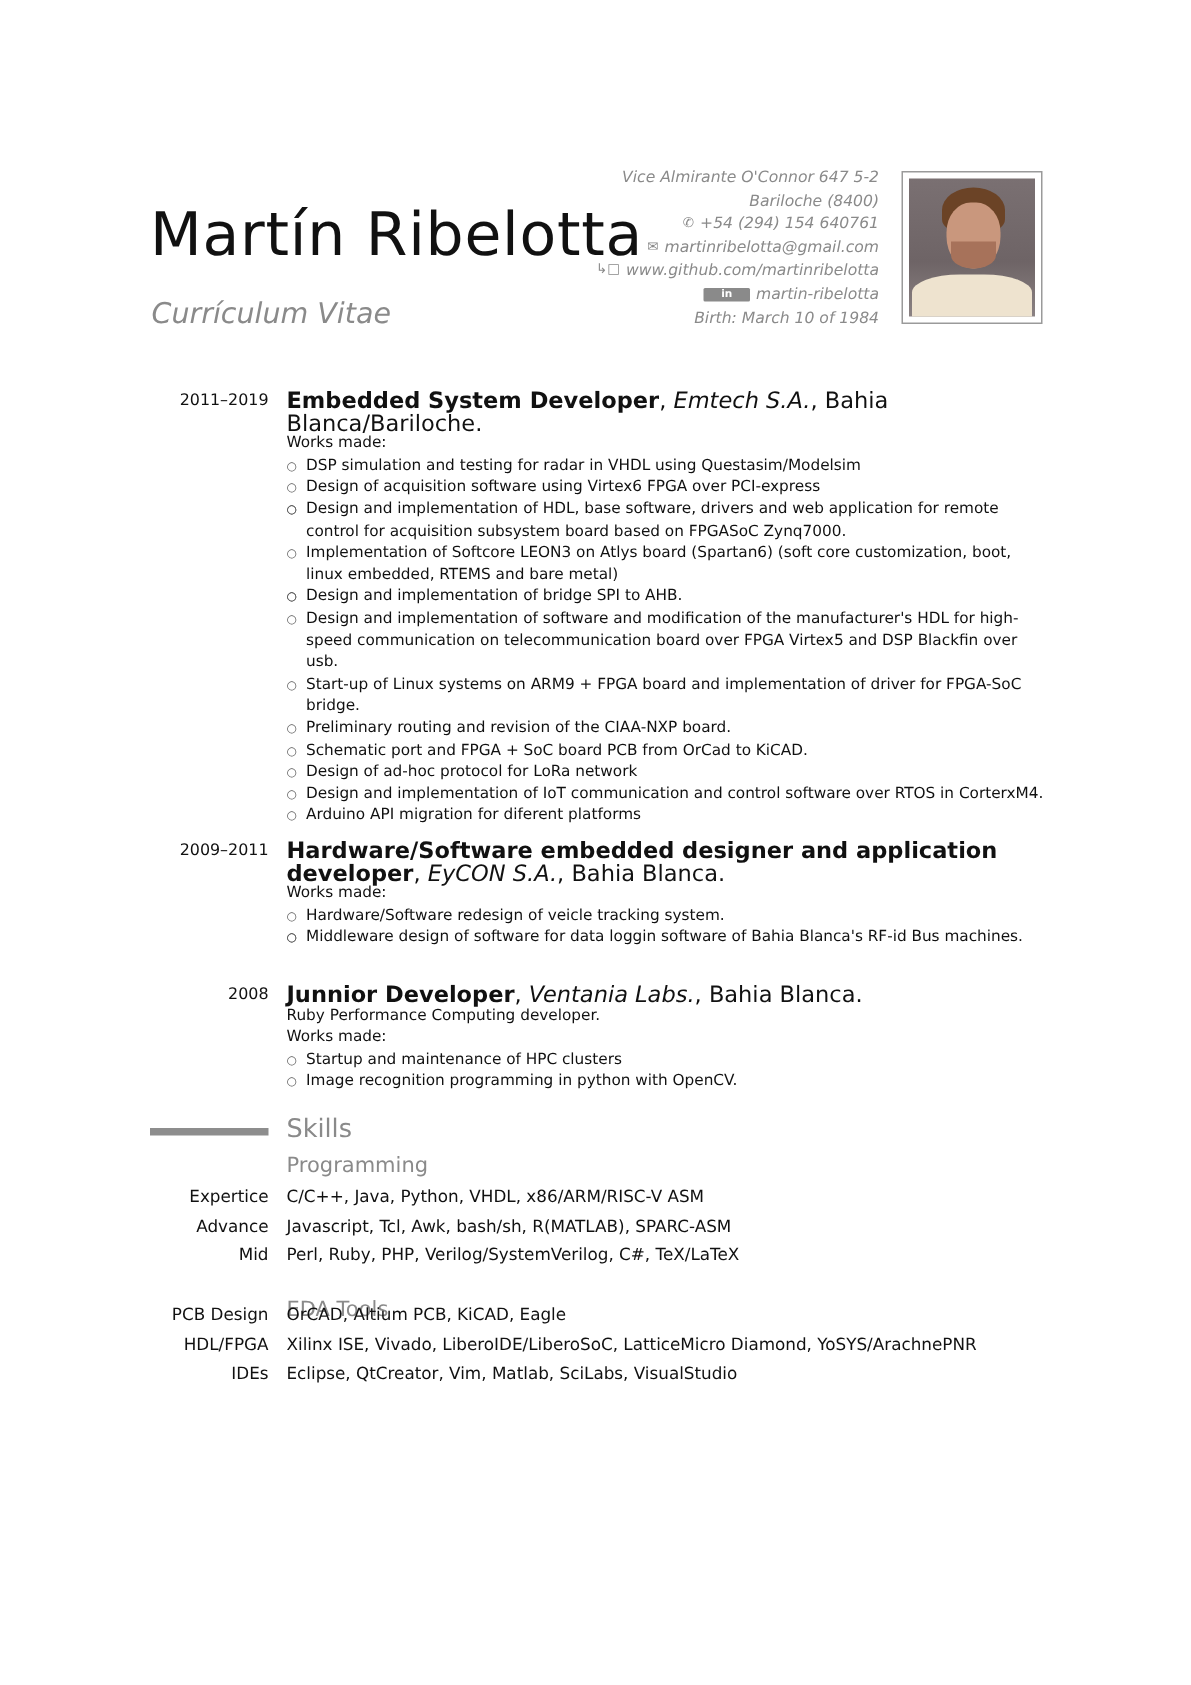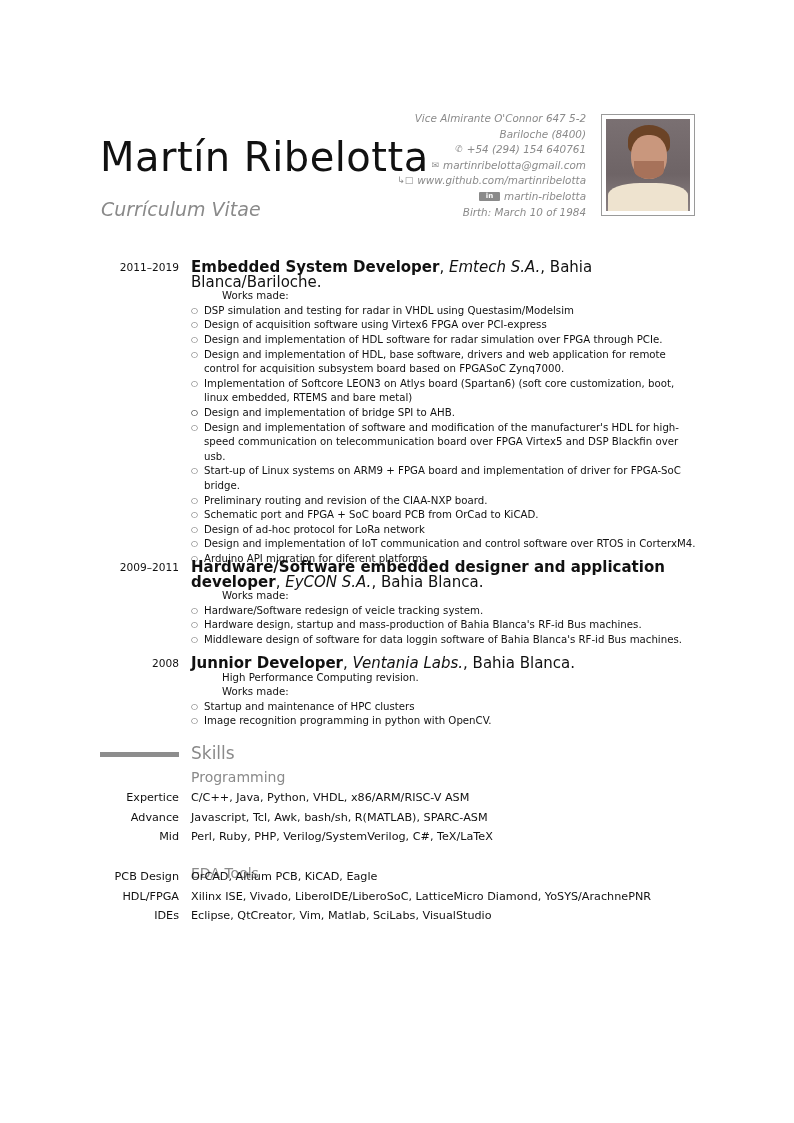--- a/index.html
+++ b/index.html
@@ -9,21 +9,21 @@
 
   
   .name { position: absolute; left: 100px; top: 133px; font-size: 40px; line-height: 48px;
           letter-spacing: 0.5px; color: #111; font-weight: normal; white-space: nowrap; }
   .subtitle { position: absolute; left: 101px; top: 197px; font-size: 19px; line-height: 24px;
               font-style: italic; color: #8a8a8a; white-space: nowrap; }
   .contact { position: absolute; right: 208px; top: 111px; text-align: right;
              font-size: 10.4px; line-height: 15.6px; font-style: italic; color: #8a8a8a; }
   .contact .line { white-space: nowrap; display: flex; justify-content: flex-end; align-items: center; gap: 4px; }
   .contact .icon { font-style: normal; font-size: 9px; color: #8a8a8a; display: inline-block; }
-  .li-icon { display: inline-block; width: 21px; height: 9px; background: #8a8a8a; color: #fff;
+  .li-icon { display: inline-block; width: 31px; height: 9px; background: #8a8a8a; color: #fff;
              font-size: 7px; line-height: 9px; text-align: center; font-weight: bold; font-style: normal; border-radius: 1px; }
 
   .photo-frame { position: absolute; left: 601px; top: 114px; width: 92px; height: 100px;
                  border: 1px solid #9a9a9a; background: #fff; }
   .photo { position: absolute; left: 4px; top: 4px; width: 84px; height: 92px;
            background: linear-gradient(180deg, #7a7072 0%, #6e6466 60%, #8b8283 100%); overflow: hidden; }
   .photo .hair { position: absolute; left: 22px; top: 6px; width: 42px; height: 30px; border-radius: 50% 50% 30% 30%;
                  background: #6b4326; }
   .photo .face { position: absolute; left: 25px; top: 16px; width: 36px; height: 44px; border-radius: 45% 45% 48% 48%;
                  background: #c9977d; }
@@ -35,21 +35,21 @@
   
   .entry { position: absolute; left: 0; width: 794px; font-size: 10.6px; line-height: 14.6px; }
   .entry .date { position: absolute; right: 615px; top: 0; text-align: right; white-space: nowrap; color: #111; }
   .entry .body { position: absolute; left: 191px; width: 507px; }
   .entry .title b { font-weight: bold; }
   .entry .title i { font-style: italic; }
   .entry ul { list-style: none; margin: 0; padding: 0; }
   .entry li { position: relative; padding-left: 13px; }
   .entry li .bullet { position: absolute; left: 0; top: 0; color: #555; font-size: 8px; }
   .e1 .title { font-size: 15px; }
-  .small { font-size: 10.2px; line-height: 14.6px; margin-left: 31px; }
+  .small { font-size: 10.2px; line-height: 14.6px; }
 
   
   .section-bar { position: absolute; left: 100px; top: 752px; width: 79px; height: 5px; background: #8d8d8d; }
   .section-title { position: absolute; left: 191px; top: 742px; font-size: 17px; line-height: 22px; color: #8a8a8a; }
   .subsection { position: absolute; left: 191px; font-size: 14px; line-height: 18px; color: #8a8a8a; }
   .skill-row { position: absolute; left: 0; width: 794px; font-size: 11.2px; line-height: 15px; }
   .skill-row .label { position: absolute; right: 615px; text-align: right; white-space: nowrap; }
   .skill-row .value { position: absolute; left: 191px; white-space: nowrap; }
 </style>
 </head>
@@ -98,21 +98,21 @@
   </div>
 
   <div class="entry e1" style="top:260px;">
     <div class="date">2011–2019</div>
     <div class="body">
       <div class="title"><b>Embedded System Developer</b><span>, </span><i>Emtech S.A.</i><span>, </span><span>Bahia Blanca/Bariloche.</span></div>
       <div class="small">Works made:</div>
       <ul class="small">
         <li><span class="bullet">○</span><span>DSP simulation and testing for radar in VHDL using Questasim/Modelsim</span></li>
         <li><span class="bullet">○</span><span>Design of acquisition software using Virtex6 FPGA over PCI-express</span></li>
-        <li><span class="bullet">○</span><span>Design and implementation of HDL software for radar simulation over FPGA through PCIe.</span></li>
+        <li><span class="bullet">○</span></li>
         <li><span class="bullet">○</span><span>Design and implementation of HDL, base software, drivers and web application for remote control for acquisition subsystem board based on FPGASoC Zynq7000.</span></li>
         <li><span class="bullet">○</span><span>Implementation of Softcore LEON3 on Atlys board (Spartan6) (soft core customization, boot, linux embedded, RTEMS and bare metal)</span></li>
         <li><span class="bullet">○</span></li>
         <li><span class="bullet">○</span><span>Design and implementation of bridge SPI to AHB.</span></li>
         <li><span class="bullet">○</span><span>Design and implementation of software and modification of the manufacturer's HDL for high-speed communication on telecommunication board over FPGA Virtex5 and DSP Blackfin over usb.</span></li>
         <li><span class="bullet">○</span><span>Start-up of Linux systems on ARM9 + FPGA board and implementation of driver for FPGA-SoC bridge.</span></li>
         <li><span class="bullet">○</span><span>Preliminary routing and revision of the CIAA-NXP board.</span></li>
         <li><span class="bullet">○</span><span>Schematic port and FPGA + SoC board PCB from OrCad to KiCAD.</span></li>
         <li><span class="bullet">○</span><span>Design of ad-hoc protocol for LoRa network</span></li>
         <li><span class="bullet">○</span><span>Design and implementation of IoT communication and control software over RTOS in CorterxM4.</span></li>
@@ -121,31 +121,31 @@
     </div>
   </div>
 
   <div class="entry e1" style="top:560px;">
     <div class="date">2009–2011</div>
     <div class="body">
       <div class="title"><b>Hardware/Software embedded designer and application developer</b><span>, </span><i>EyCON S.A.</i><span>, </span><span>Bahia Blanca.</span></div>
       <div class="small">Works made:</div>
       <ul class="small">
         <li><span class="bullet">○</span><span>Hardware/Software redesign of veicle tracking system.</span></li>
-        <li><span class="bullet">○</span><span>Hardware design, startup and mass-production of Bahia Blanca's RF-id Bus machines.</span></li>
+        <li><span class="bullet">○</span></li>
         <li><span class="bullet">○</span><span>Middleware design of software for data loggin software of Bahia Blanca's RF-id Bus machines.</span></li>
       </ul>
     </div>
   </div>
 
   <div class="entry e1" style="top:656px;">
     <div class="date">2008</div>
     <div class="body">
       <div class="title"><b>Junnior Developer</b><span>, </span><i>Ventania Labs.</i><span>, </span><span>Bahia Blanca.</span></div>
-      <div class="small">High Performance Computing revision.</div>
+      <div class="small">Ruby Performance Computing developer.</div>
       <div class="small">Works made:</div>
       <ul class="small">
         <li><span class="bullet">○</span><span>Startup and maintenance of HPC clusters</span></li>
         <li><span class="bullet">○</span><span>Image recognition programming in python with OpenCV.</span></li>
       </ul>
     </div>
   </div>
 
   <div class="section-bar"></div>
   <div class="section-title">Skills</div>

